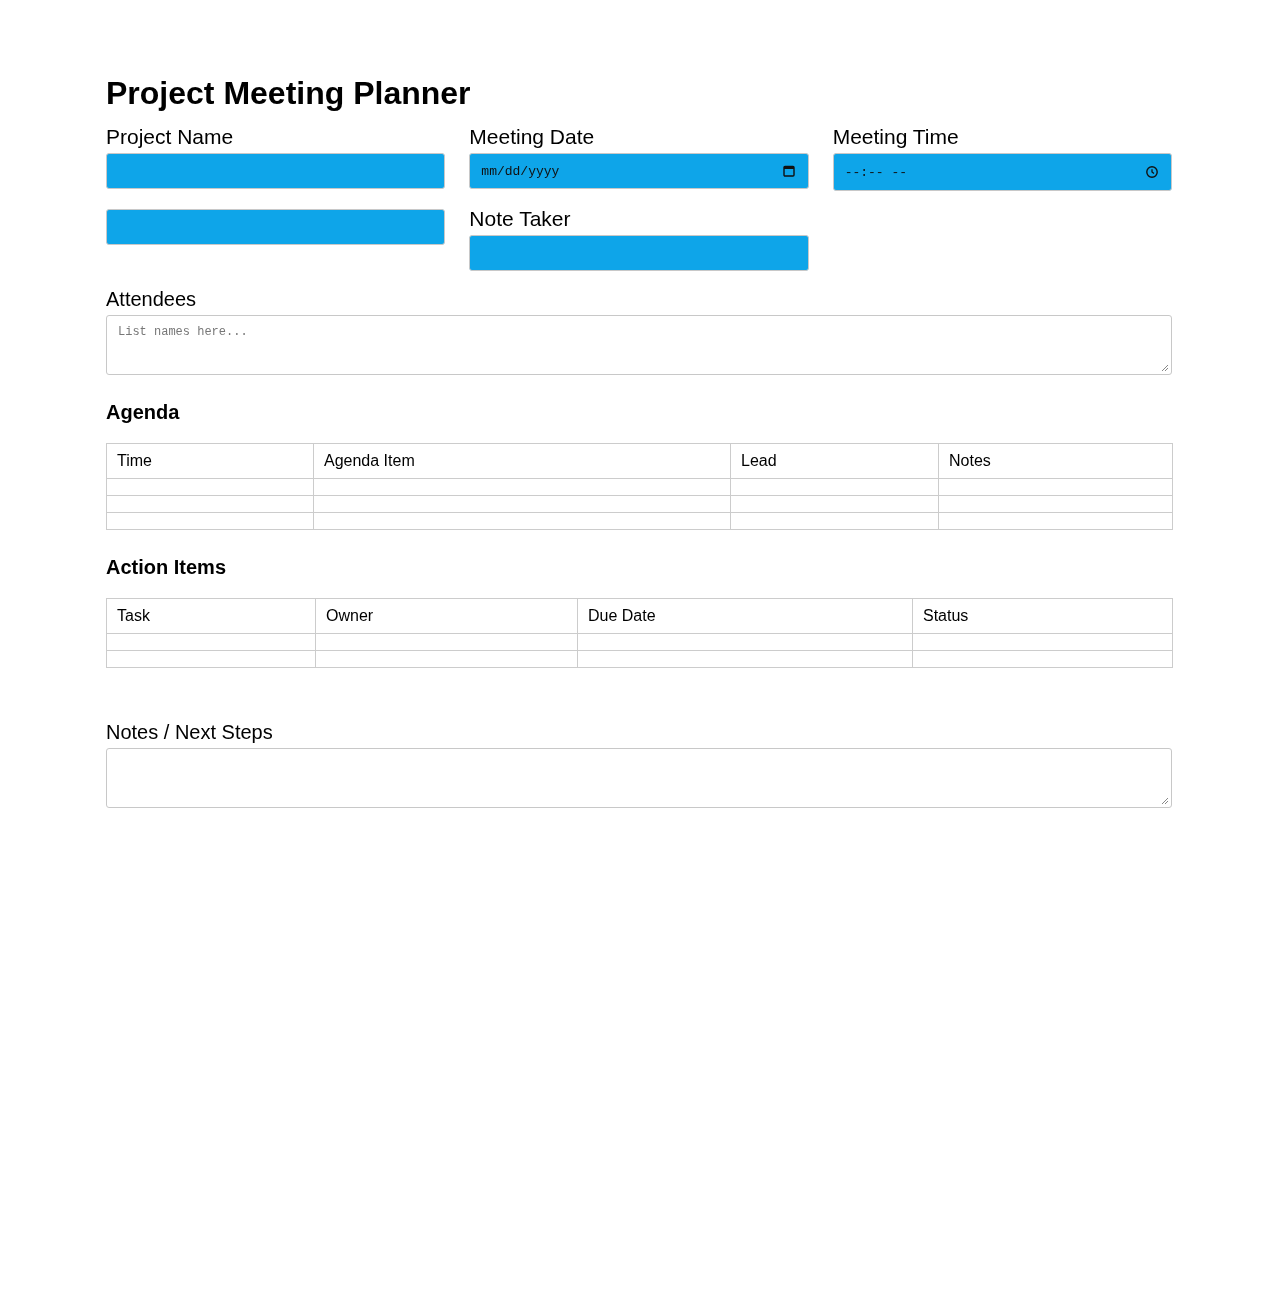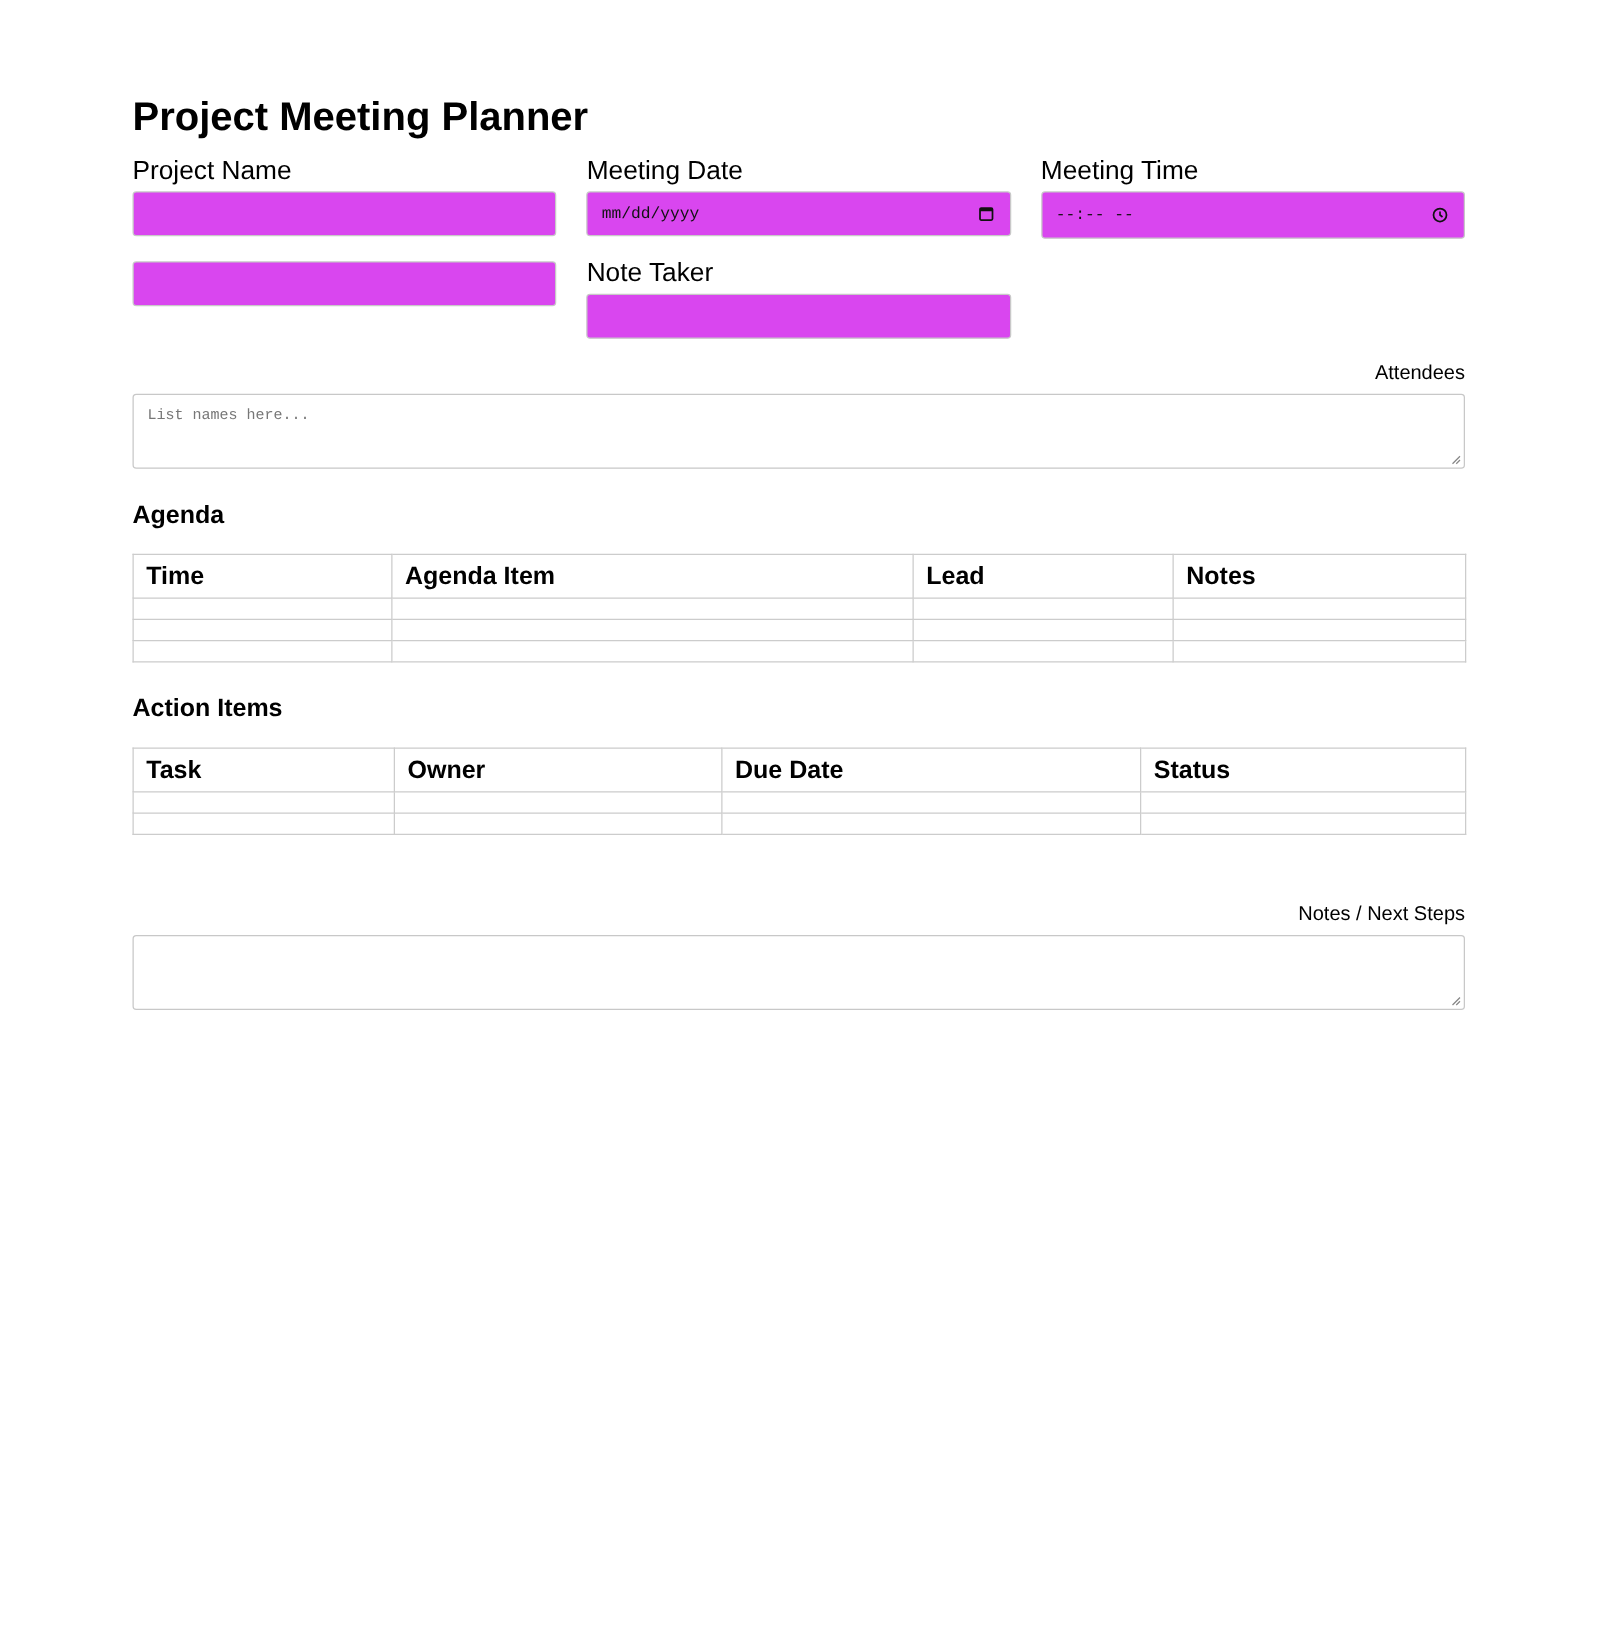--- a/index.html
+++ b/index.html
@@ -19,53 +19,53 @@
     position: absolute; left: 0; width: 1066px;
     display: grid; grid-template-columns: 1fr 1fr 1fr; column-gap: 24px;
   }
   .grid.row1 { top: 127px; }
   .grid.row2 { top: 209px; }
   .field label {
     display: block; font-size: 21px; line-height: 20px; height: 20px; margin-bottom: 6px;
   }
   .input {
     box-sizing: border-box; width: 100%; height: 36px;
-    border: 1px solid #c8c8c8; border-radius: 3px; background: #d946ef;
+    border: 1px solid #c8c8c8; border-radius: 3px; background: #0ea5e9;
     position: relative; font-family: "Liberation Mono", monospace; font-size: 13px; text-align: right;
   }
   .input.time { height: 38px; }
   .input .ph {
     position: absolute; left: 11px; top: 50%; transform: translateY(-50%); color: #111;
   }
   .input .icon {
     position: absolute; right: 12px; top: 50%; transform: translateY(-50%);
     width: 14px; height: 14px;
   }
   .block { position: absolute; left: 0; width: 1066px; }
-  .block label { display: block; font-size: 16px; line-height: 20px; margin-bottom: 6px; text-align: right; }
+  .block label { display: block; font-size: 20px; line-height: 20px; margin-bottom: 6px; }
   .textarea {
     box-sizing: border-box; width: 1066px; height: 60px;
     border: 1px solid #c8c8c8; border-radius: 3px; position: relative;
   }
   .textarea .ph {
     position: absolute; left: 11px; top: 9px; font-family: "Liberation Mono", monospace;
     font-size: 12px; color: #777;
   }
   .resize {
     position: absolute; right: 2px; bottom: 2px; width: 8px; height: 8px;
   }
   h2 {
     position: absolute; left: 0; margin: 0; font-size: 20px; font-weight: bold; line-height: 30px;
   }
   table {
     position: absolute; left: 0; width: 1066px; border-collapse: collapse;
     table-layout: fixed;
   }
   th, td { border: 1px solid #cccccc; padding: 0 10px; text-align: left; }
-  th { height: 34px; font-size: 20px; font-weight: bold; }
+  th { height: 34px; font-size: 16px; font-weight: normal; }
   td { height: 16px; }
 </style>
 </head>
 <body>
 
 <div class="container">
   <h1>Project Meeting Planner</h1>
 
   <div class="grid row1">
     <div class="field">

